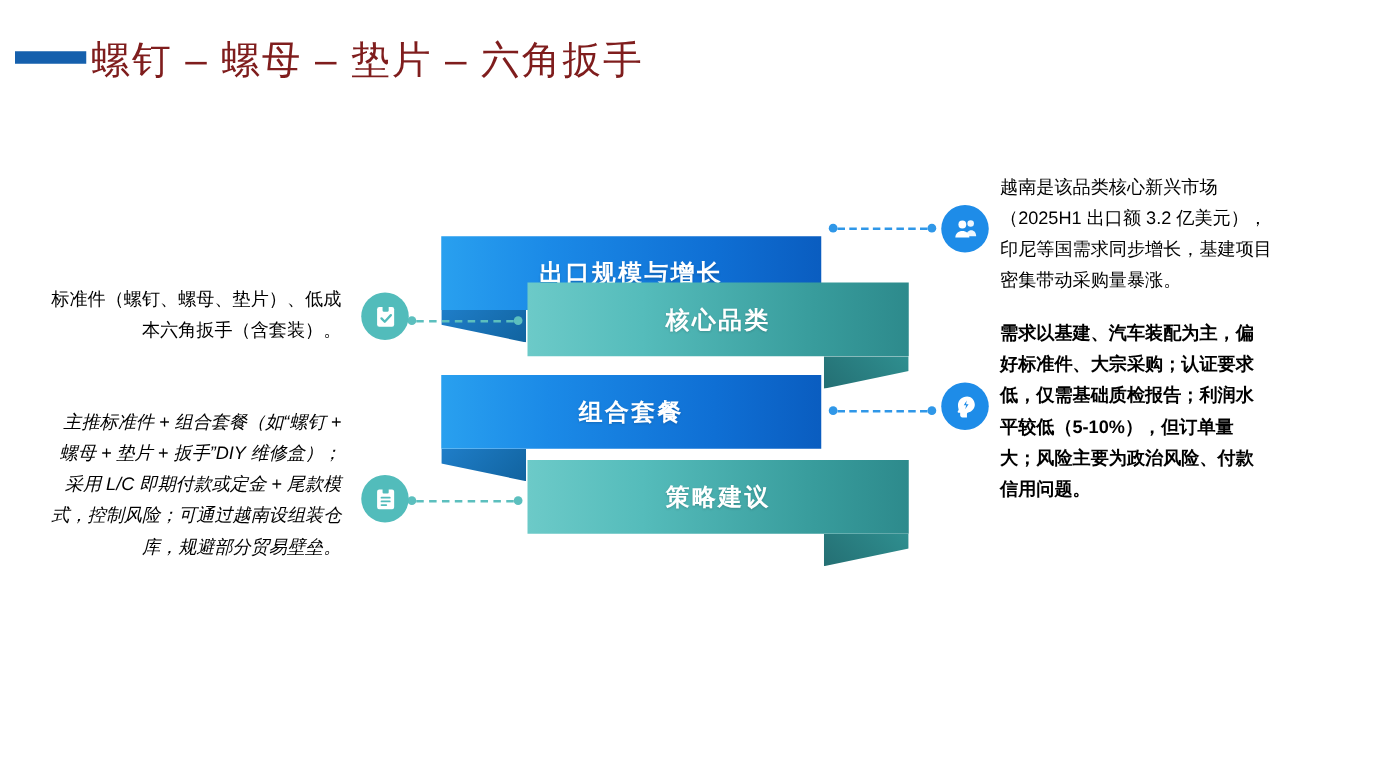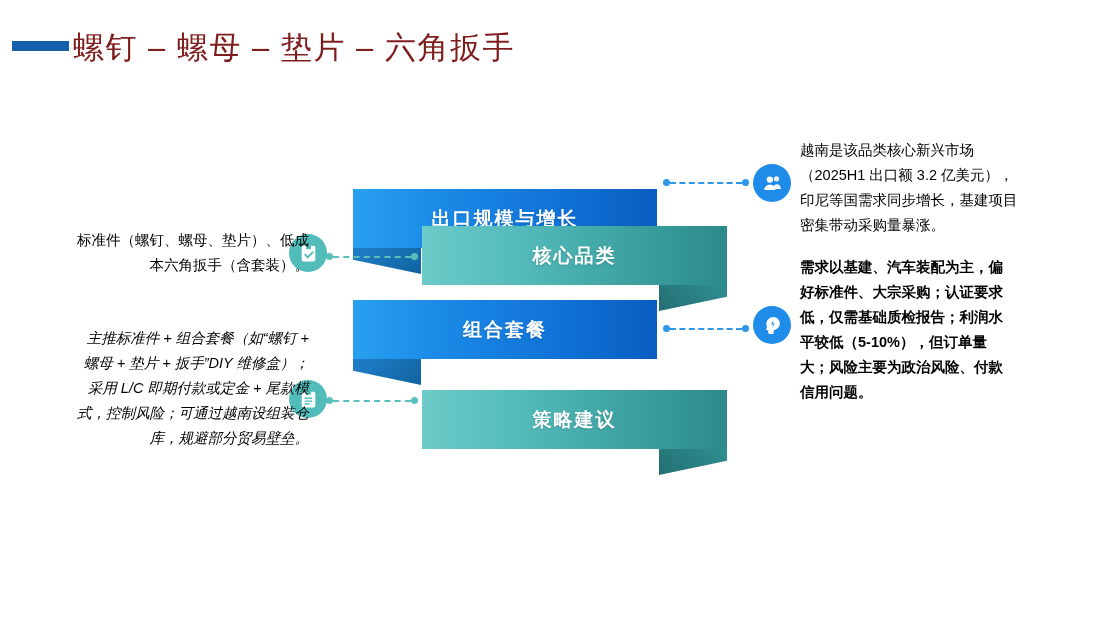--- a/index.html
+++ b/index.html
@@ -129,21 +129,21 @@
   .badge.teal { background: #52bcbb; }
   .badge svg { display: block; }
 
   
   .sidetext {
     position: absolute;
     font-size: 14.5px;
     line-height: 25px;
     color: #000000;
   }
-  .sidetext.left  { text-align: right; margin-left: 36px; }
+  .sidetext.left  { text-align: right; }
   .sidetext.right { text-align: left; }
   .sidetext p { margin: 0; }
 </style>
 </head>
 <body>
 
 <div class="header">
   <div class="header-bar"></div>
   <div class="header-title">螺钉 – 螺母 – 垫片 – 六角扳手</div>
 </div>
@@ -162,21 +162,21 @@
   <div class="tail"></div>
 </div>
 
 <div class="ribbon blue" style="left:353px; top:300px; width:304px;">
   <div class="body">
     <span class="label">组合套餐</span>
   </div>
   <div class="tail"></div>
 </div>
 
-<div class="ribbon teal" style="left:422px; top:390px; width:305px;">
+<div class="ribbon teal" style="left:422px; top:368px; width:305px;">
   <div class="body">
     <span class="label">策略建议</span>
   </div>
   <div class="tail"></div>
 </div>
 
 <div class="connector" style="left:663px; top:178px; width:86px;">
   <span class="endpoint"></span>
   <span class="dash"></span>
   <span class="endpoint"></span>

